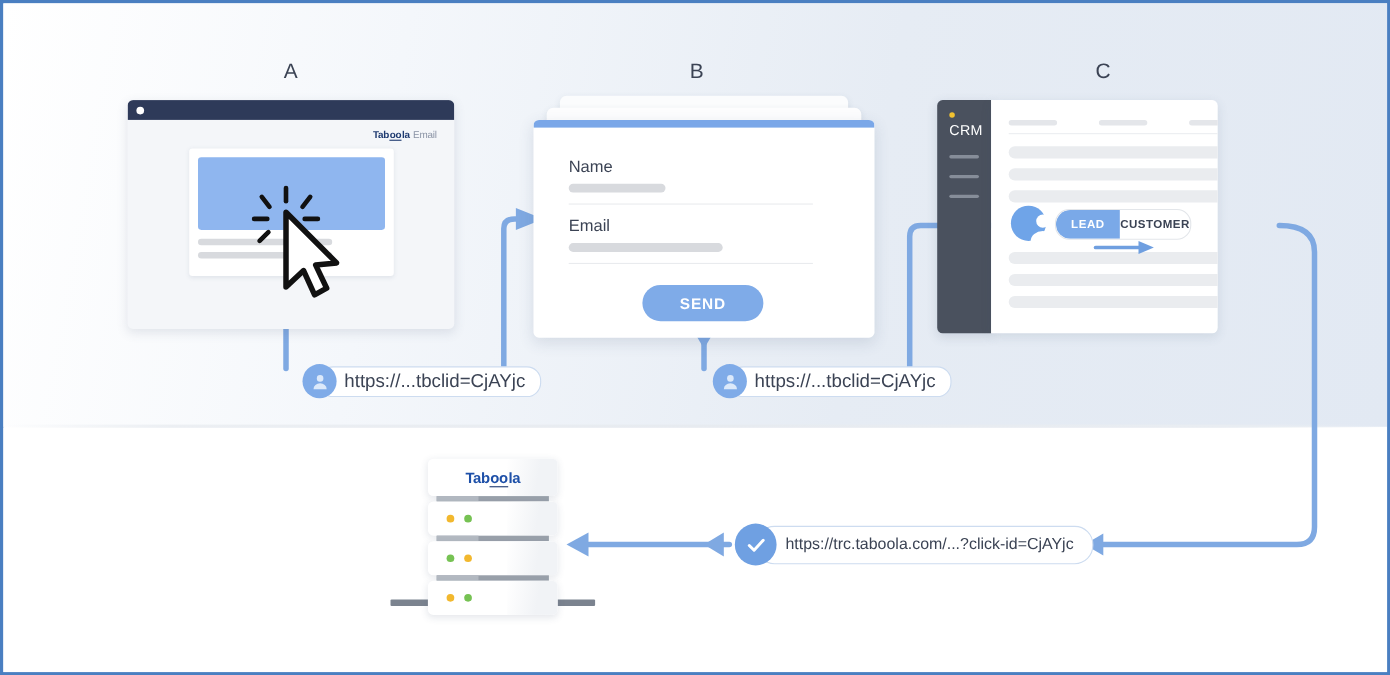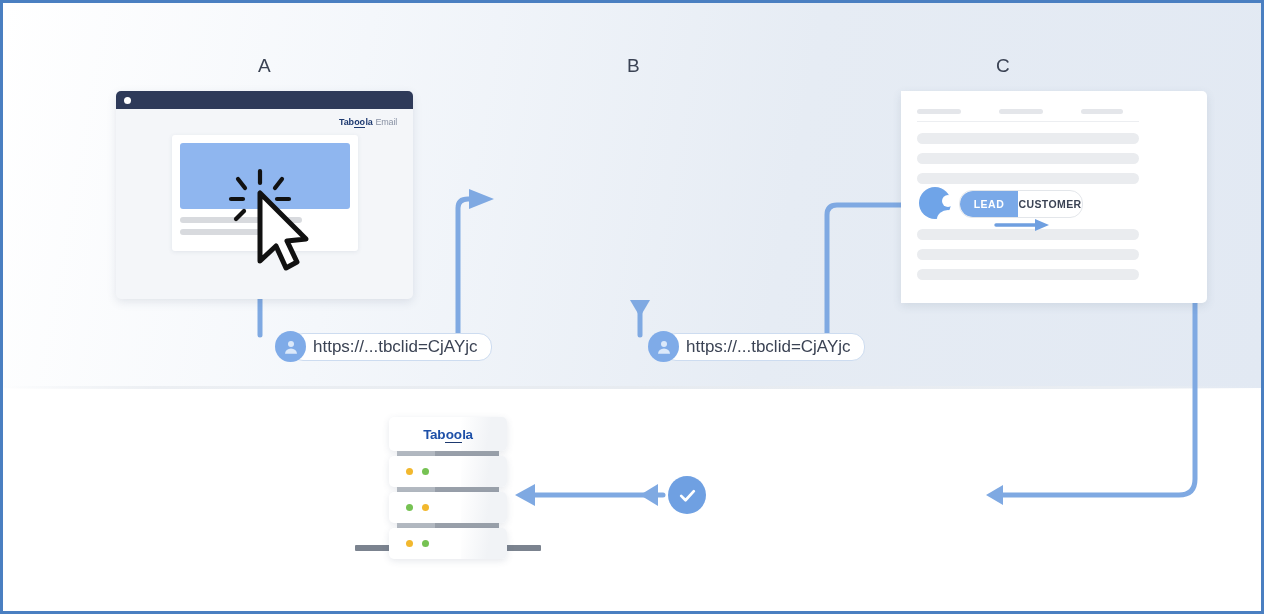--- a/index.html
+++ b/index.html
@@ -56,21 +56,21 @@
             background:#7fabe8;color:#fff;font-size:14px;font-weight:700;letter-spacing:.8px;
             display:flex;align-items:center;justify-content:center;border:none;cursor:pointer;}
 
   
   .crmwrap{position:absolute;left:849px;top:88px;width:303px;height:212px;z-index:3;}
   .crm-sidebar{position:absolute;left:0;top:0;width:49px;height:212px;background:#4a515e;
                border-radius:5px 0 0 5px;z-index:3;box-shadow:0 3px 10px rgba(60,80,110,.16);}
   .crm-dot{position:absolute;left:11px;top:11px;width:5px;height:5px;border-radius:50%;background:#f2c230;}
   .crm-title{position:absolute;left:11px;top:20px;font-size:13px;color:#fff;font-weight:400;letter-spacing:.3px;}
   .crm-mbar{position:absolute;left:11px;width:27px;height:3px;border-radius:2px;background:#868d99;}
-  .crm-body{position:absolute;left:49px;top:0;width:306px;height:212px;background:#fff;
+  .crm-body{position:absolute;left:49px;top:0;width:206px;height:212px;background:#fff;
             border-radius:0 5px 5px 0;z-index:4;box-shadow:0 3px 10px rgba(60,80,110,.12);overflow:hidden;}
   .crm-hbar{position:absolute;height:5px;border-radius:3px;background:#e4e6ea;}
   .crm-hrule{position:absolute;left:16px;top:30px;width:222px;height:1px;background:#eceef1;}
   .crm-row{position:absolute;left:16px;height:11px;border-radius:6px;background:#eaecef;}
 
   .crm-avatar{position:absolute;left:18px;top:96px;width:32px;height:32px;border-radius:50%;background:#6fa4e8;}
   .crm-toggle{position:absolute;left:58px;top:99px;width:122px;height:26px;border-radius:13px;
               background:#fff;border:1.4px solid #e3e6ea;display:flex;align-items:center;overflow:hidden;}
   .tg-lead{width:58px;height:100%;background:#7aa9e8;color:#fff;font-size:10.5px;font-weight:700;
            letter-spacing:.5px;display:flex;align-items:center;justify-content:center;border-radius:13px 0 0 13px;}
@@ -164,22 +164,47 @@
       <line x1="257" y1="168" x2="257" y2="180"></line>
       <line x1="235" y1="176" x2="242" y2="185"></line>
       <line x1="279" y1="176" x2="272" y2="185"></line>
       <line x1="228" y1="196" x2="240" y2="196"></line>
       <line x1="286" y1="196" x2="274" y2="196"></line>
       <line x1="233" y1="216" x2="241" y2="208"></line>
     </g>
     <polygon fill="#ffffff" stroke="#111" stroke-width="5" stroke-linejoin="round" points="257,190 257,258 273,243 283,265 294,259 284,238 303,236"></polygon>
   </svg>
 
+  <div class="stackB">
+    <div class="shadowcard sc1"></div>
+    <div class="shadowcard sc2"></div>
+
+    <div class="formcard">
+      <div class="topbar"></div>
+
+      <div class="fieldlbl" style="top:34px;">Name</div>
+      <div class="fieldfill" style="top:58px;width:88px;"></div>
+      <div class="fieldrule" style="top:76px;"></div>
+
+      <div class="fieldlbl" style="top:88px;">Email</div>
+      <div class="fieldfill" style="top:112px;width:140px;"></div>
+      <div class="fieldrule" style="top:130px;"></div>
+
+      <div class="send-btn">SEND</div>
+    </div>
+  </div>
 
   <div class="crmwrap">
+    <div class="crm-sidebar">
+      <span class="crm-dot"></span>
+      <div class="crm-title">CRM</div>
+      <span class="crm-mbar" style="top:50px;"></span>
+      <span class="crm-mbar" style="top:68px;"></span>
+      <span class="crm-mbar" style="top:86px;"></span>
+    </div>
 
     <div class="crm-body">
       <span class="crm-hbar" style="left:16px;top:18px;width:44px;"></span>
       <span class="crm-hbar" style="left:98px;top:18px;width:44px;"></span>
       <span class="crm-hbar" style="left:180px;top:18px;width:42px;"></span>
       <span class="crm-hrule"></span>
 
       <span class="crm-row" style="top:42px;width:222px;"></span>
       <span class="crm-row" style="top:62px;width:222px;"></span>
       <span class="crm-row" style="top:82px;width:222px;"></span>
@@ -226,20 +251,21 @@
     </span>
     <span class="pill-box">https://...tbclid=CjAYjc</span>
   </div>
 
   <div class="pill pill-big" style="left:665px;top:473px;">
     <span class="pill-av check-badge">
       <svg width="19" height="19" viewBox="0 0 24 24" fill="none" stroke="#ffffff" stroke-width="3.4" stroke-linecap="round" stroke-linejoin="round">
         <polyline points="4,12.5 9.5,18 20,6.5"></polyline>
       </svg>
     </span>
+    <span class="pill-box">https://trc.taboola.com/...?click-id=CjAYjc</span>
   </div>
 
   <div class="server">
     <span class="srv-rail" style="left:-34px;top:128px;width:44px;"></span>
     <span class="srv-rail" style="left:108px;top:128px;width:44px;"></span>
 
     <div class="srv-unit" style="top:0px;height:34px;">
       <div class="srv-sheen"></div>
       <div class="tab-logo" style="margin-top:10px;position:relative;">
         <span>Tab</span>

